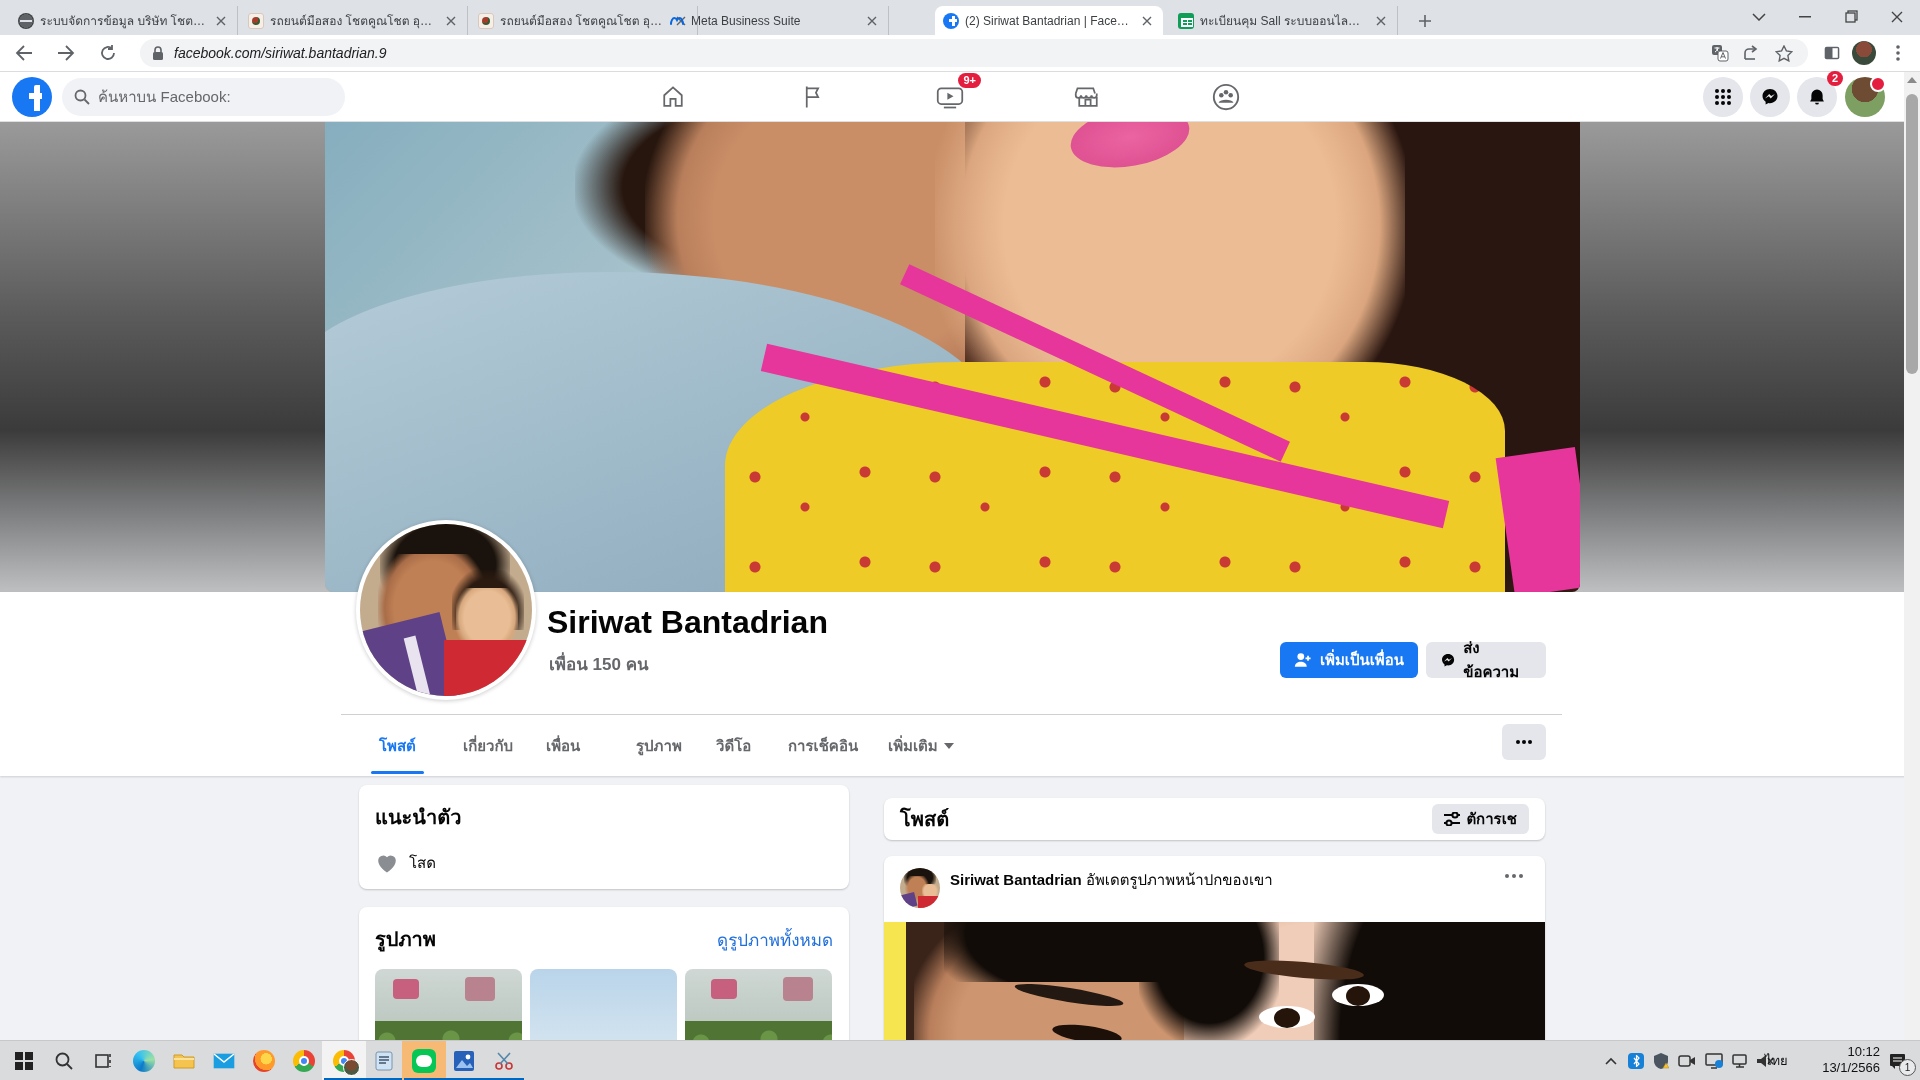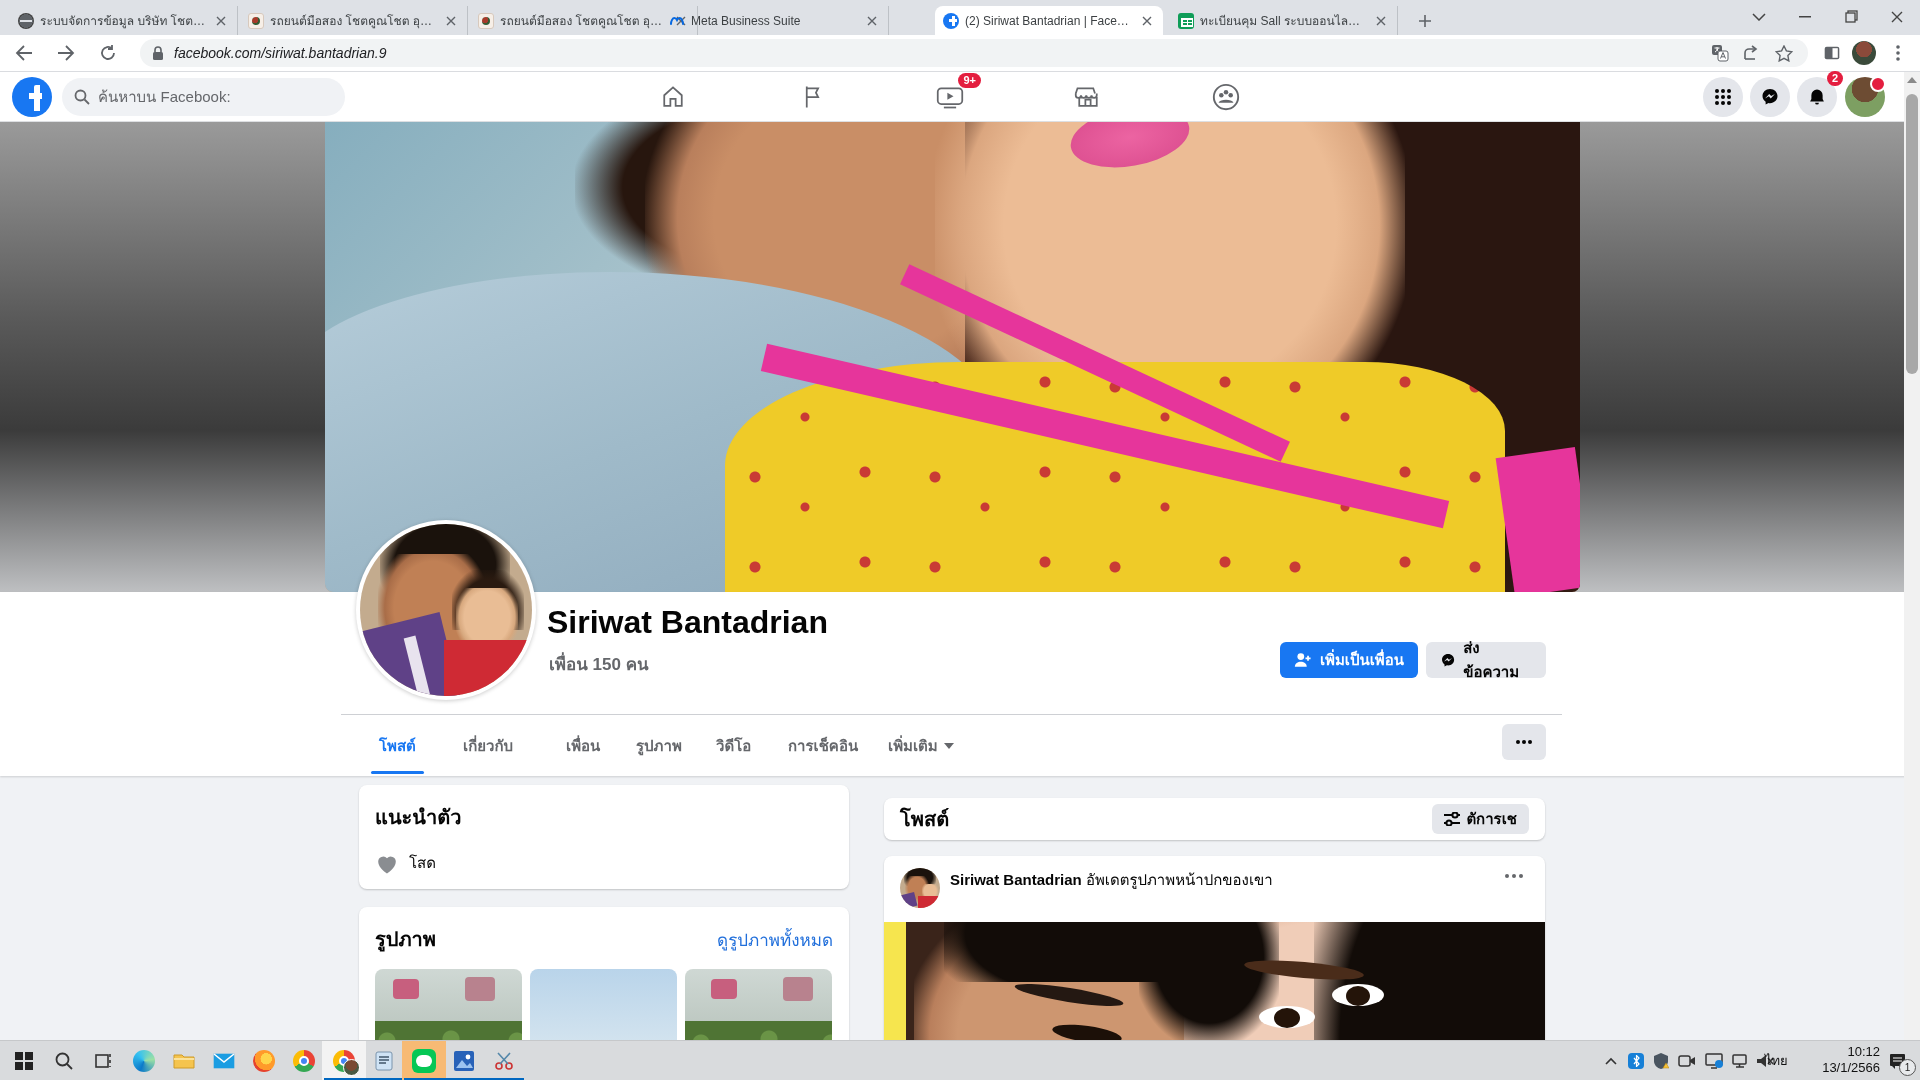--- a/index.html
+++ b/index.html
@@ -73,21 +73,21 @@
   #profile-divider{position:absolute;left:341px;top:592px;width:1221px;height:1px;background:#ced0d4;}
   .ptab{position:absolute;top:596px;height:56px;display:flex;align-items:center;justify-content:center;
     font-size:15px;font-weight:bold;color:#65676b;padding:0 16px;}
   .ptab.active{color:#1877f2;}
   .ptab.active:after{content:"";position:absolute;left:8px;right:8px;bottom:0;height:3px;background:#1877f2;border-radius:2px;}
   #more-btn{position:absolute;left:1502px;top:602px;width:44px;height:36px;border-radius:6px;background:#e4e6eb;
     display:flex;align-items:center;justify-content:center;}
   .card{position:absolute;background:#fff;border-radius:8px;box-shadow:0 1px 2px rgba(0,0,0,.2);box-sizing:border-box;}
   .card-title{font-size:20px;font-weight:bold;color:#050505;}
   #intro-card{left:359px;top:663px;width:490px;height:104px;padding:16px;}
-  #intro-row{display:flex;align-items:flex-end;margin-top:18px;font-size:15px;color:#050505;font-family:Liberation Serif, serif;}
+  #intro-row{display:flex;align-items:center;margin-top:18px;font-size:15px;color:#050505;font-family:Liberation Serif, serif;}
   #photos-card{left:359px;top:785px;width:490px;height:260px;padding:16px;}
   #photos-head{display:flex;align-items:center;justify-content:space-between;}
   #photos-link{font-size:17px;color:#216fdb;}
   #photos-grid{display:flex;gap:8px;margin-top:14px;}
   .thumb{width:147px;height:150px;border-radius:8px;overflow:hidden;position:relative;}
   #postshdr-card{left:884px;top:676px;width:661px;height:42px;display:flex;align-items:center;
     justify-content:space-between;padding:0 16px;}
   #filter-btn{height:30px;border-radius:6px;background:#e4e6eb;display:flex;align-items:center;
     padding:0 12px;font-size:15px;font-weight:bold;color:#050505;}
   #post-card{left:884px;top:734px;width:661px;height:400px;padding:12px 0 0 0;}
@@ -387,21 +387,21 @@
   </div>
 
   <div id="profile-divider"></div>
 
   <div class="ptab active" style="left:363px">
       <span>โพสต์</span>
     </div>
   <div class="ptab" style="left:447px">
       <span>เกี่ยวกับ</span>
     </div>
-  <div class="ptab" style="left:550px">
+  <div class="ptab" style="left:530px">
       <span>เพื่อน</span>
     </div>
   <div class="ptab" style="left:620px">
       <span>รูปภาพ</span>
     </div>
   <div class="ptab" style="left:700px">
       <span>วิดีโอ</span>
     </div>
   <div class="ptab" style="left:772px">
       <span>การเช็คอิน</span>

